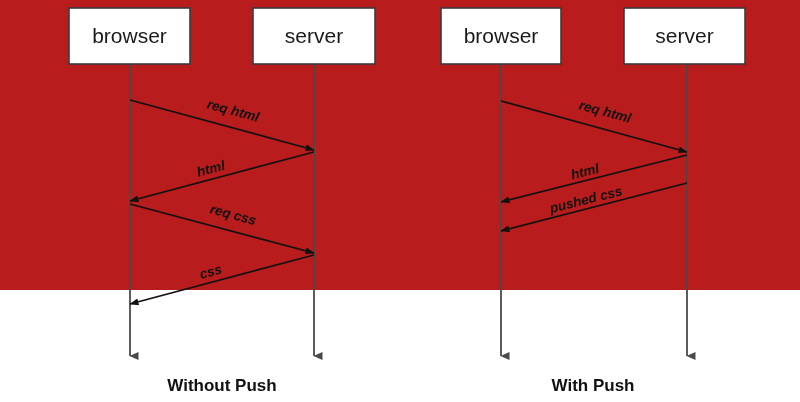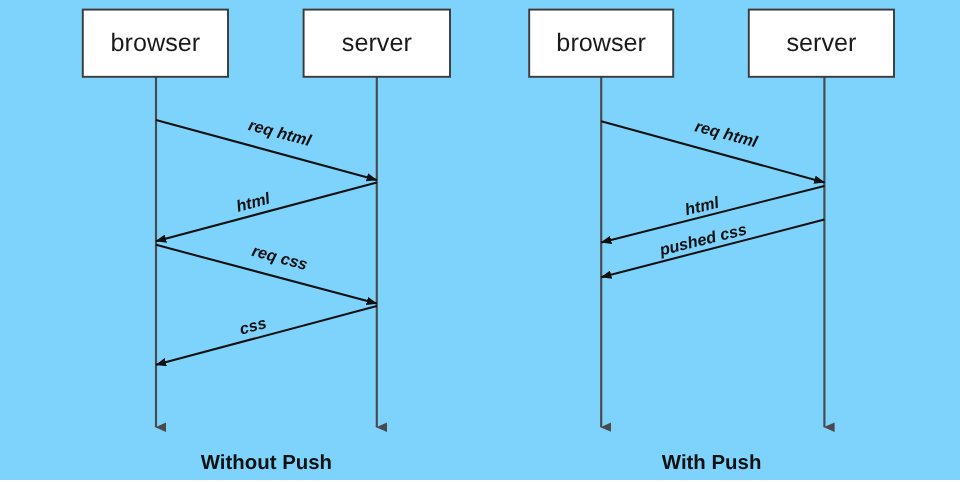--- a/index.html
+++ b/index.html
@@ -9,22 +9,22 @@
   }
   body {
     width: 800px;
     height: 402px;
     overflow: hidden;
     font-family: "Liberation Sans", sans-serif;
   }
   #canvas {
     position: relative;
     width: 800px;
-    height: 400px;
-    background: #7dd3fc;
+    height: 290px;
+    background: #b91c1c;
   }
   svg.diagram {
     position: absolute;
     top: 0;
     left: 0;
     width: 800px;
     height: 402px;
   }
   .lifeline-box {
     fill: #ffffff;

